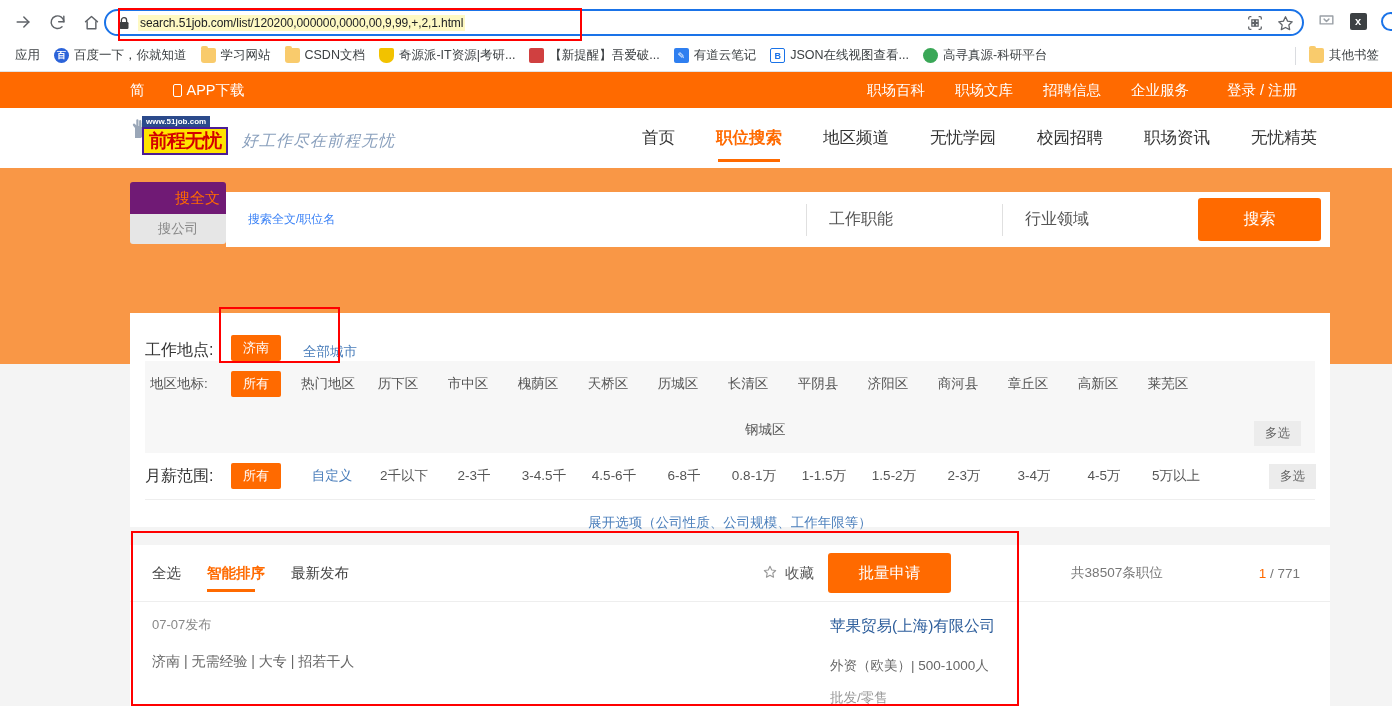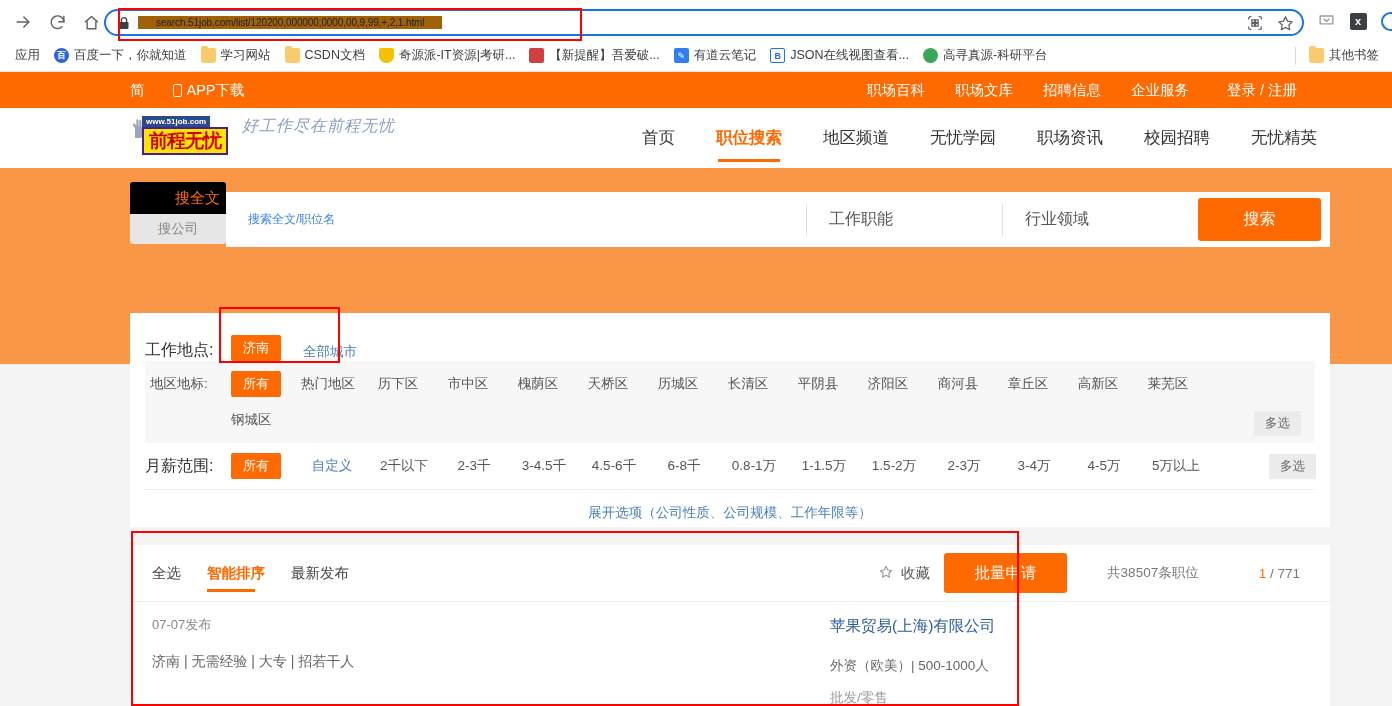--- a/index.html
+++ b/index.html
@@ -18,21 +18,21 @@
              color:#5f6368; }
   .nav-ico svg { display:block; }
 
   .omnibox {
     position:absolute; top:9px; left:104px; width:1200px; height:27px;
     border:2px solid #1a73e8; border-radius:14px; background:#fff;
     display:flex; align-items:center; padding:0 10px 0 12px;
   }
   .lock { width:12px; height:14px; margin-right:8px; flex:none; }
   .url-text {
-    font-size:10px; color:#202124; background:#a16207; padding:1px 18px;
+    font-size:12px; color:#202124; background:#fef9c3; padding:1px 2px;
     white-space:nowrap; letter-spacing:-0.1px;
   }
   .omni-right { position:absolute; right:8px; top:3px; display:flex; align-items:center; gap:12px; }
   .omni-ico { width:18px; height:18px; color:#5f6368; }
 
   .ext-icons { position:absolute; top:10px; left:1315px; display:flex; align-items:center; gap:10px; }
   .ext-ico { width:22px; height:22px; display:flex; align-items:center; justify-content:center; }
 
   
   .bookmarks {
@@ -55,21 +55,21 @@
   .topstrip { position:absolute; top:72px; left:0; width:1392px; height:36px; background:#ff6a00; }
   .topstrip-inner { position:relative; width:1392px; height:36px; }
   .ts-left { position:absolute; left:130px; top:0; height:36px; display:flex; align-items:center; gap:28px; }
   .ts-item { color:#fff; font-size:14.5px; white-space:nowrap; display:flex; align-items:center; gap:5px; }
   .ts-right { position:absolute; right:95px; top:0; height:36px; display:flex; align-items:center; gap:30px; }
   .phone-ico { display:inline-block; width:9px; height:13px; border:1.5px solid #fff;
                border-radius:2px; position:relative; }
 
   
   .siteheader { position:absolute; top:108px; left:0; width:1392px; height:60px; background:#fff; }
-  .logo-wrap { position:absolute; left:130px; top:8px; display:flex; gap:14px; }
+  .logo-wrap { position:absolute; left:130px; top:8px; display:flex; align-items:flex-end; gap:14px; }
   .logo-box { width:98px; height:42px; position:relative; }
   .logo-url { position:absolute; top:0; left:12px; background:#2b4a8b; color:#fff;
               font-size:8px; padding:1px 4px; letter-spacing:0px; font-weight:bold;
               font-family:"Liberation Sans", sans-serif; }
   .logo-yellow { position:absolute; top:11px; left:12px; width:86px; height:28px;
                  background:#ffe400; border:2px solid #4c1d95; display:flex;
                  align-items:center; justify-content:center; }
   .logo-cn { color:#d40000; font-size:19px; font-weight:bold; letter-spacing:-1px;
              font-family:"DejaVu Sans", sans-serif; }
   .logo-hand { position:absolute; top:3px; left:0; width:14px; height:20px; }
@@ -82,21 +82,21 @@
   .mn-item.active:after { content:""; position:absolute; bottom:6px; left:50%;
                           transform:translateX(-50%); width:62px; height:3px; background:#ff6a00; }
 
   
   .orangeband { position:absolute; top:168px; left:0; width:1392px; height:196px; background:#f99746; }
 
   .searchbar { position:absolute; top:192px; left:130px; width:1200px; height:55px; }
   .sb-tabs { position:absolute; left:0; top:-10px; width:96px; }
   .sb-tab { width:96px; height:32px; display:flex; align-items:center; justify-content:center;
             font-size:15px; }
-  .sb-tab.on { background:#000000; color:#ff6a00; border-radius:3px 3px 0 0;padding-left:39px; }
+  .sb-tab.on { background:#701a75; color:#ff6a00; border-radius:3px 3px 0 0;padding-left:39px; }
   .sb-tab.off { background:#e6e6e6; color:#888; font-size:13.5px; height:30px; border-radius:0 0 3px 3px; }
   .sb-box { position:absolute; left:96px; top:0; width:1104px; height:55px; background:#fff;
             display:flex; align-items:center; }
   .sb-input { flex:1; padding-left:22px; font-size:12px; color:#3b82f6; }
   .sb-sel { width:196px; padding-left:22px; font-size:16px; color:#555;
             border-left:1px solid #e0e0e0; height:32px; display:flex; align-items:center; }
   .sb-btn { width:123px; height:43px; margin-right:9px; background:#ff6a00; color:#fff;
             font-size:16px; border-radius:3px; display:flex; align-items:center; justify-content:center; }
 
   .hot { position:absolute; top:267px; left:130px; display:flex; align-items:center; gap:23px;
@@ -132,21 +132,21 @@
                  padding-left:22px; }
   .rt-item { font-size:14.5px; color:#444; margin-right:26px; position:relative; height:57px;
              display:flex; align-items:center; }
   .rt-item.on { color:#ff6a00; font-weight:bold; }
   .rt-item.on:after { content:""; position:absolute; bottom:10px; left:0; width:48px; height:2.5px;
                       background:#ff6a00; }
   .rt-right { margin-left:auto; display:flex; align-items:center; }
   .fav-btn { display:flex; align-items:center; gap:7px; font-size:14.5px; color:#555; margin-right:14px; }
   .bulk-btn { width:123px; height:40px; background:#ff6a00; color:#fff; font-size:15.5px;
               border-radius:3px; display:flex; align-items:center; justify-content:center; }
-  .count-wrap { display:flex; align-items:center; gap:60px; padding-left:40px; padding-right:30px; }
+  .count-wrap { display:flex; align-items:center; gap:96px; padding-left:120px; padding-right:30px; }
   .count-txt { font-size:13.5px; color:#777; }
   .page-txt { font-size:13.5px; color:#777; }
   .page-cur { color:#ff6a00; }
 
   .job-row { position:relative; height:100px; padding-left:22px; padding-top:14px; }
   .job-title-line { display:flex; align-items:baseline; gap:10px; }
   .job-title { font-size:16.5px; color:#2c5d9b; }
   .job-date { font-size:13px; color:#888; }
   .job-meta { font-size:14px; color:#666; margin-top:19px; }
   .job-right { position:absolute; left:700px; top:14px; text-align:left; }
@@ -330,24 +330,24 @@
       <span class="mn-item active">
           <span>职位搜索</span>
         </span>
       <span class="mn-item">
           <span>地区频道</span>
         </span>
       <span class="mn-item">
           <span>无忧学园</span>
         </span>
       <span class="mn-item">
+          <span>校园招聘</span>
+        </span>
+      <span class="mn-item">
           <span>职场资讯</span>
-        </span>
-      <span class="mn-item">
-          <span>校园招聘</span>
         </span>
       <span class="mn-item">
           <span>无忧精英</span>
         </span>
     </div>
   </div>
 
   <div class="orangeband"></div>
 
   <div class="searchbar">
@@ -394,21 +394,21 @@
           <span class="f-item">历城区</span>
           <span class="f-item">长清区</span>
           <span class="f-item">平阴县</span>
           <span class="f-item">济阳区</span>
           <span class="f-item">商河县</span>
           <span class="f-item">章丘区</span>
           <span class="f-item">高新区</span>
           <span class="f-item">莱芜区</span>
         </span>
       </div>
-      <div class="f-sub-row" style="margin-top:6px;">
+      <div class="f-sub-row" style="margin-top:16px;justify-content:center;">
         <span class="f-label-sm"></span>
         <span class="f-item" style="width:56px;text-align:left;">钢城区</span>
       </div>
       <span class="multi">多选</span>
     </div>
 
     <div class="f-salary-row">
       <span class="f-label">月薪范围:</span>
       <span class="chip-on">所有</span>
       <span class="link-blue" style="margin-left:22px;width:58px;text-align:center;">自定义</span>

